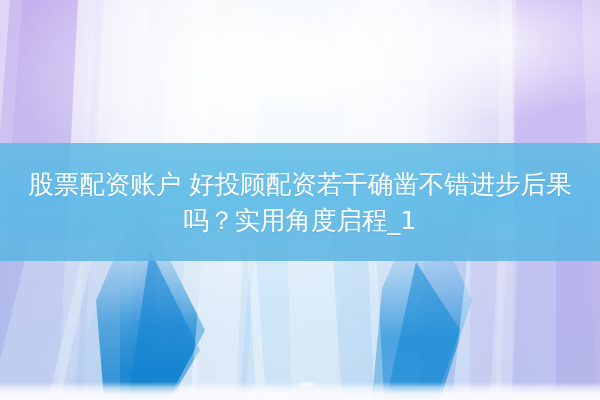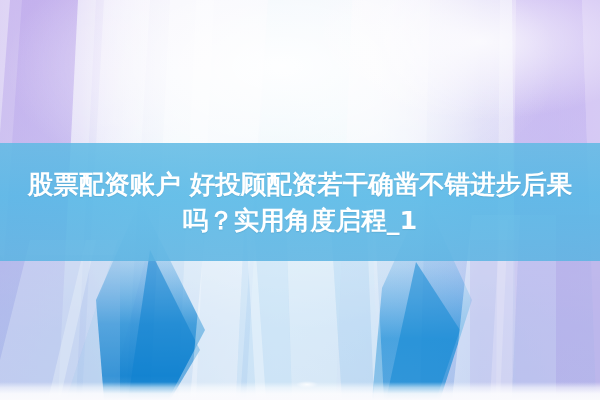--- a/index.html
+++ b/index.html
@@ -38,21 +38,21 @@
     justify-content: center;
   }
   #title-text {
     width: 596px;
     margin: 8px;
     padding: 0 4px;
     text-align: center;
     color: #ffffff;
     font-size: 25.5px;
     line-height: 36px;
-    font-weight: 700;
+    font-weight: 400;
     letter-spacing: 0px;
     text-shadow: 0 1px 1px rgba(40,110,150,0.18);
     white-space: pre-wrap;
     word-break: break-all;
   }
 
   
   #bottom-fade {
     position: absolute;
     left: 0;

